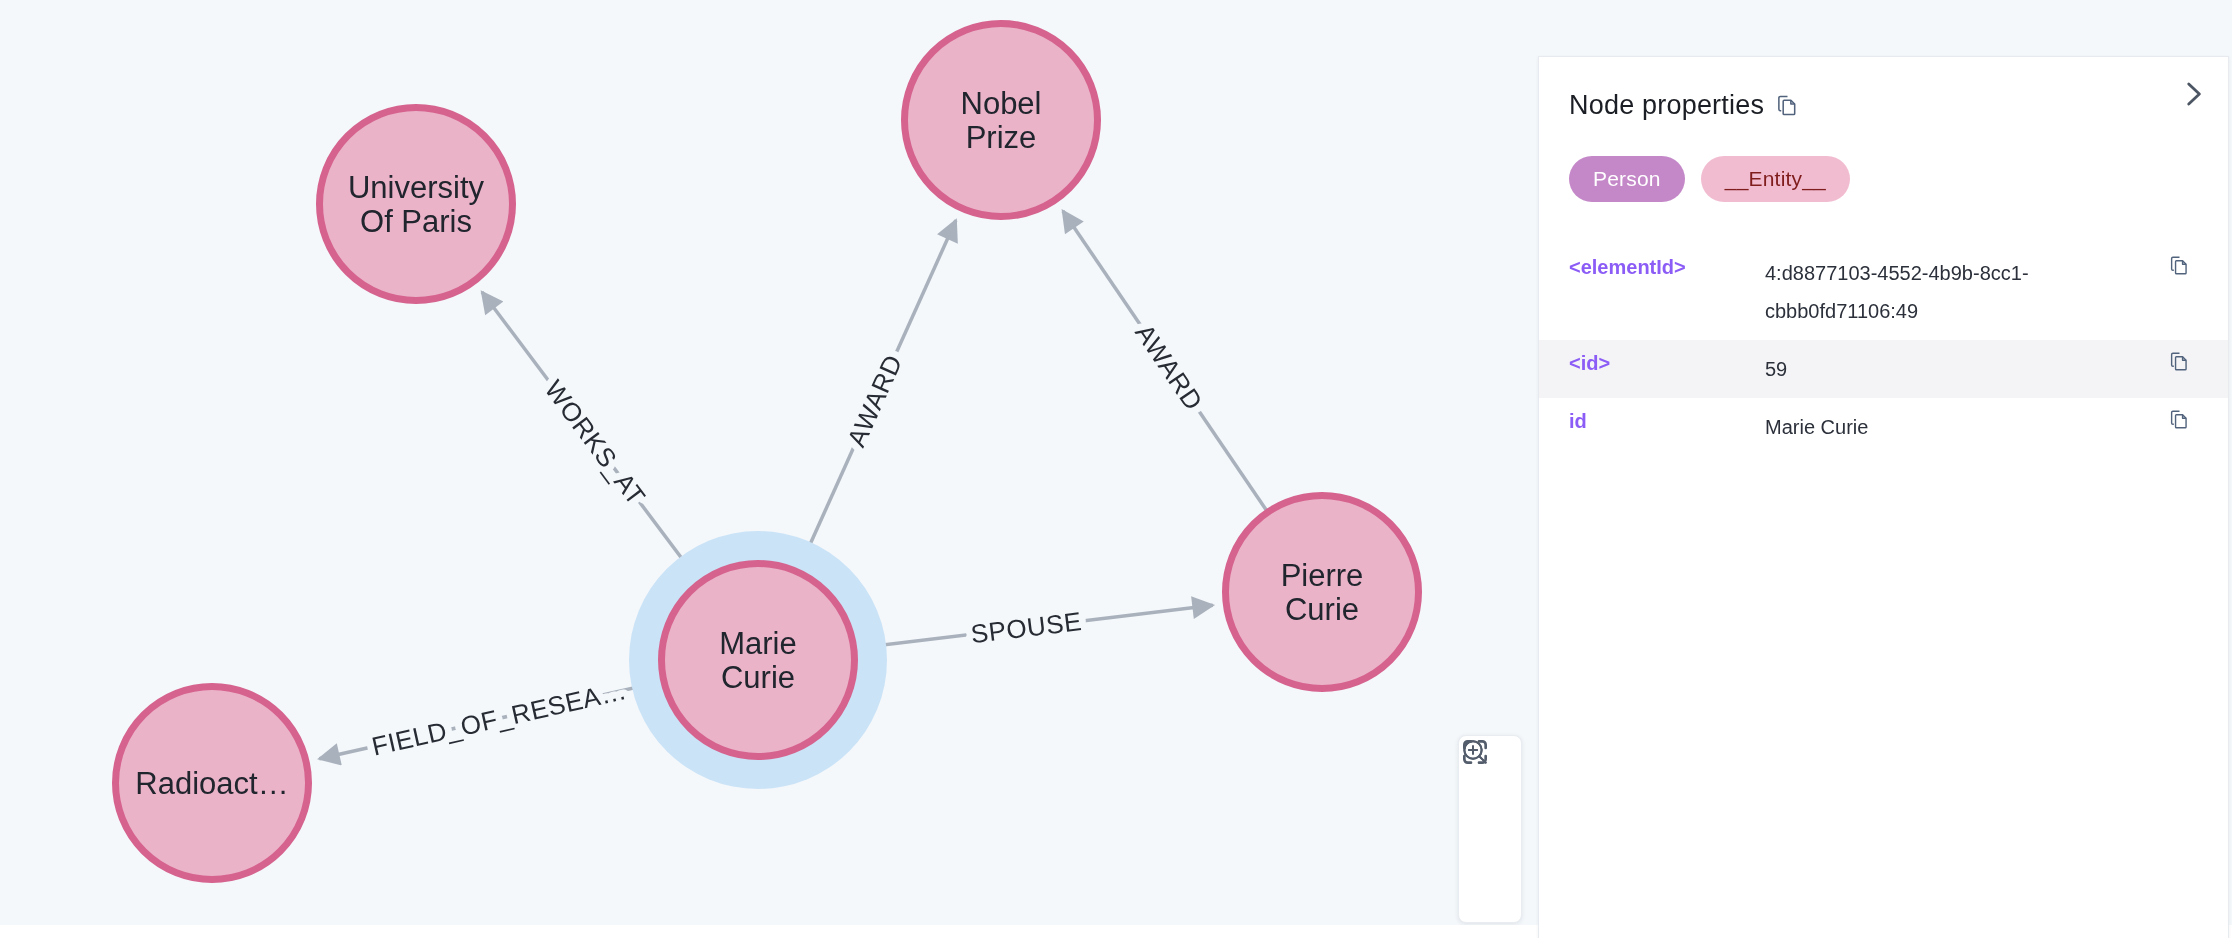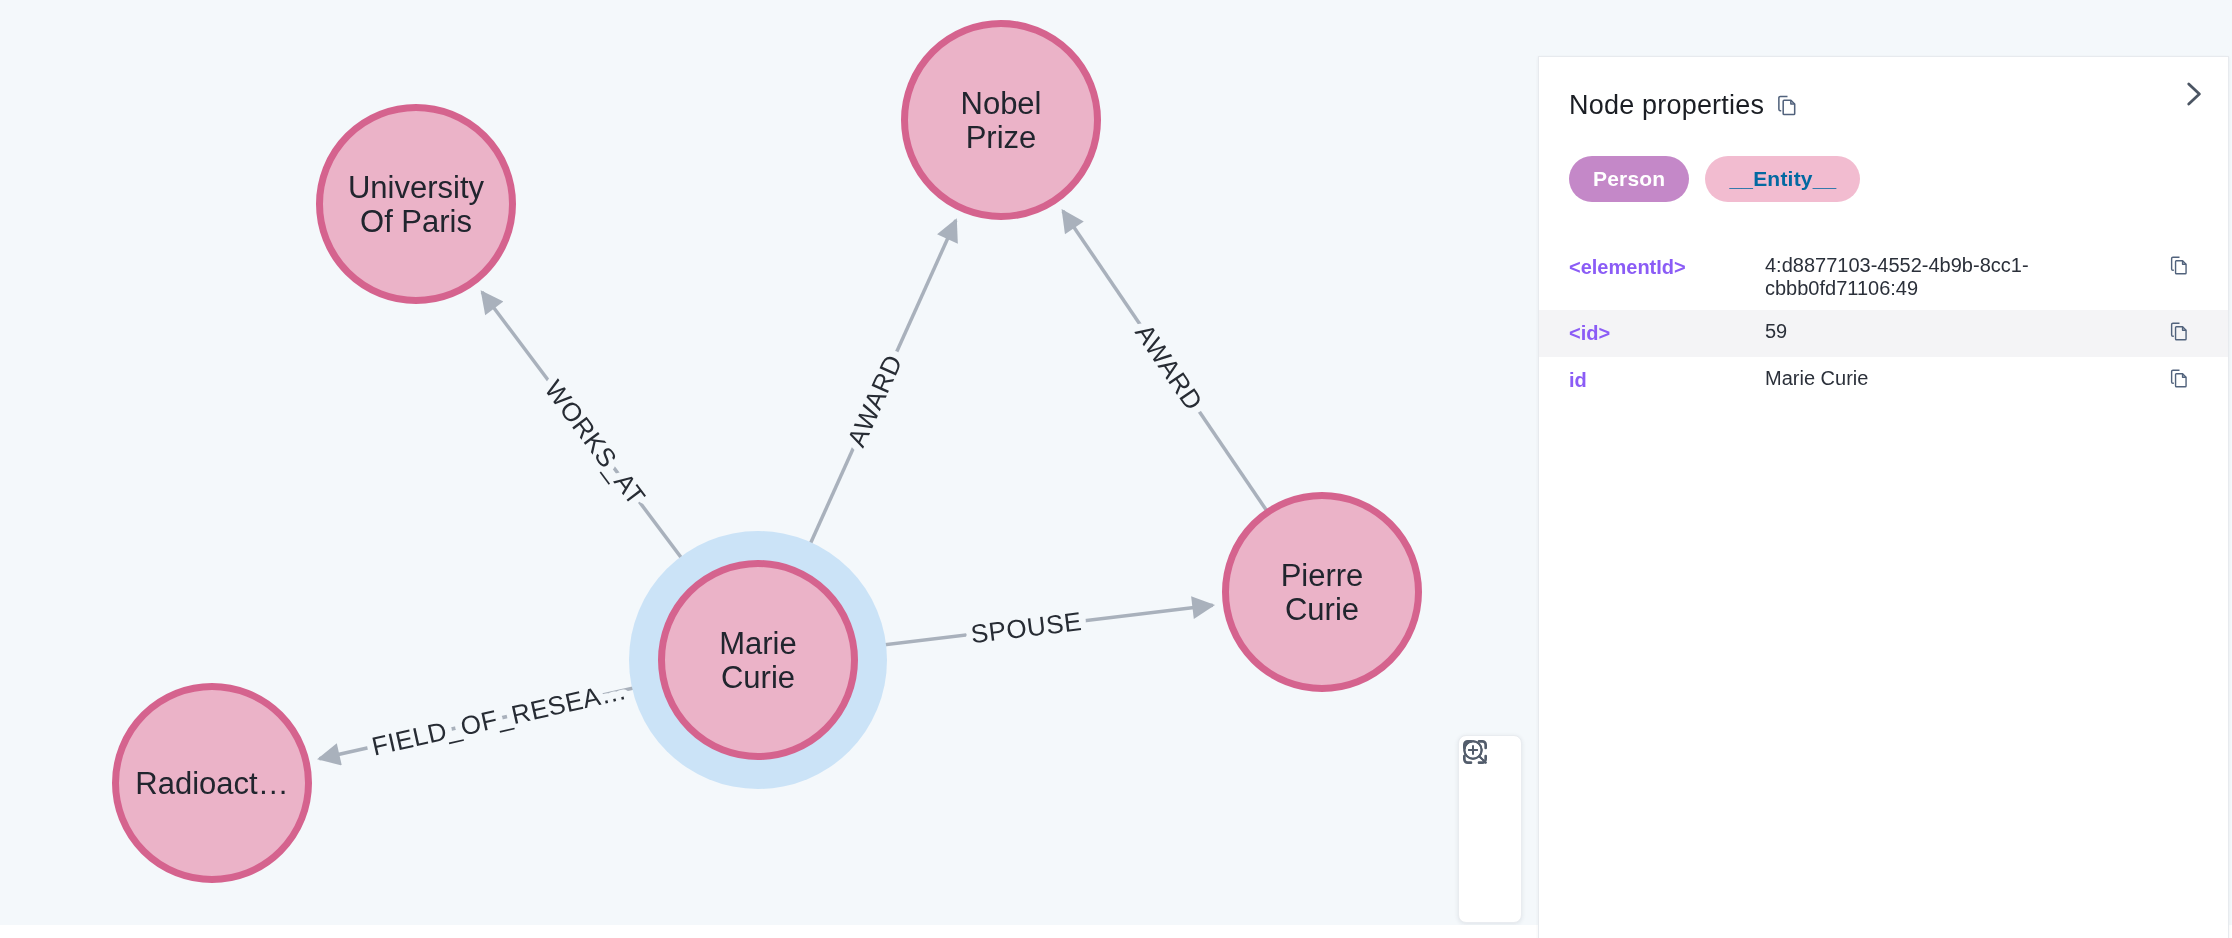--- a/index.html
+++ b/index.html
@@ -34,27 +34,27 @@
     box-sizing:border-box;
     margin-top:48px;
   }
   .panel-header{position:relative;padding:33px 28px 0 30px;display:flex;align-items:center;gap:12px;}
   .panel-title{font-size:27px;font-weight:400;color:#1b1e24;margin:0;letter-spacing:.2px;}
   .icon-btn{background:none;border:none;padding:0;margin:0;cursor:pointer;display:inline-flex;align-items:center;}
   .collapse-btn{position:absolute;top:20px;right:18px;}
   .badges{margin:35px 0 0 30px;display:flex;gap:16px;}
   .badge{
     display:inline-flex;align-items:center;height:46px;padding:0 24px;border-radius:23px;
-    font-size:21px;font-weight:700;letter-spacing:.2px;
+    font-size:21px;font-weight:400;letter-spacing:.2px;
   }
   .props{margin-top:42px;}
   .prop-row{display:flex;align-items:flex-start;padding:10px 38px 10px 30px;box-sizing:border-box;}
   .prop-row.striped{background:#f4f4f6;}
   .prop-key{width:196px;flex:0 0 196px;font-size:20px;font-weight:700;color:#8b5cf6;line-height:27px;}
-  .prop-value{flex:0 1 auto;max-width:352px;font-size:20px;color:#2b303a;line-height:23px;overflow-wrap:break-word;}
+  .prop-value{flex:0 1 auto;max-width:352px;font-size:20px;color:#2b303a;line-height:38px;overflow-wrap:break-word;}
   .prop-copy{margin-left:auto;}
 
   .edge-label{
     font-family:"Liberation Sans","DejaVu Sans",sans-serif;
     font-size:26px;letter-spacing:.5px;
     paint-order:stroke;stroke:#f4f8fb;stroke-width:14px;stroke-linejoin:round;
     cursor:pointer;
   }
   .node-label{
     font-family:"Liberation Sans","DejaVu Sans",sans-serif;
@@ -154,21 +154,21 @@
     </button>
     <button class="icon-btn collapse-btn">
       <svg width="34" height="34" viewBox="0 0 24 24" fill="none" stroke="#4b5563" stroke-width="2" stroke-linecap="round" stroke-linejoin="round">
         <polyline points="9 5 16.5 12 9 19"></polyline>
       </svg>
     </button>
   </div>
 
   <div class="badges">
     <span class="badge" style="background: rgb(196, 136, 200); color: rgb(255, 255, 255);">Person</span>
-    <span class="badge" style="background: rgb(242, 188, 208); color: #0369a1;">__Entity__</span>
+    <span class="badge" style="background: rgb(242, 188, 208); color: #7f1d1d;">__Entity__</span>
   </div>
 
   <div class="props">
     <div class="prop-row">
       <div class="prop-key">&lt;elementId&gt;</div>
       <div class="prop-value">4:d8877103-4552-4b9b-8cc1-cbbb0fd71106:49</div>
       <button class="icon-btn prop-copy">
         <svg width="21" height="23" viewBox="0 0 24 24" fill="none" stroke="#51627c" stroke-width="1.6" stroke-linejoin="round">
           <path d="M8.5 6.5h7l4 4v10a1 1 0 0 1-1 1h-10a1 1 0 0 1-1-1v-13a1 1 0 0 1 1-1z"></path>
           <path d="M15.5 6.5v4h4"></path>

